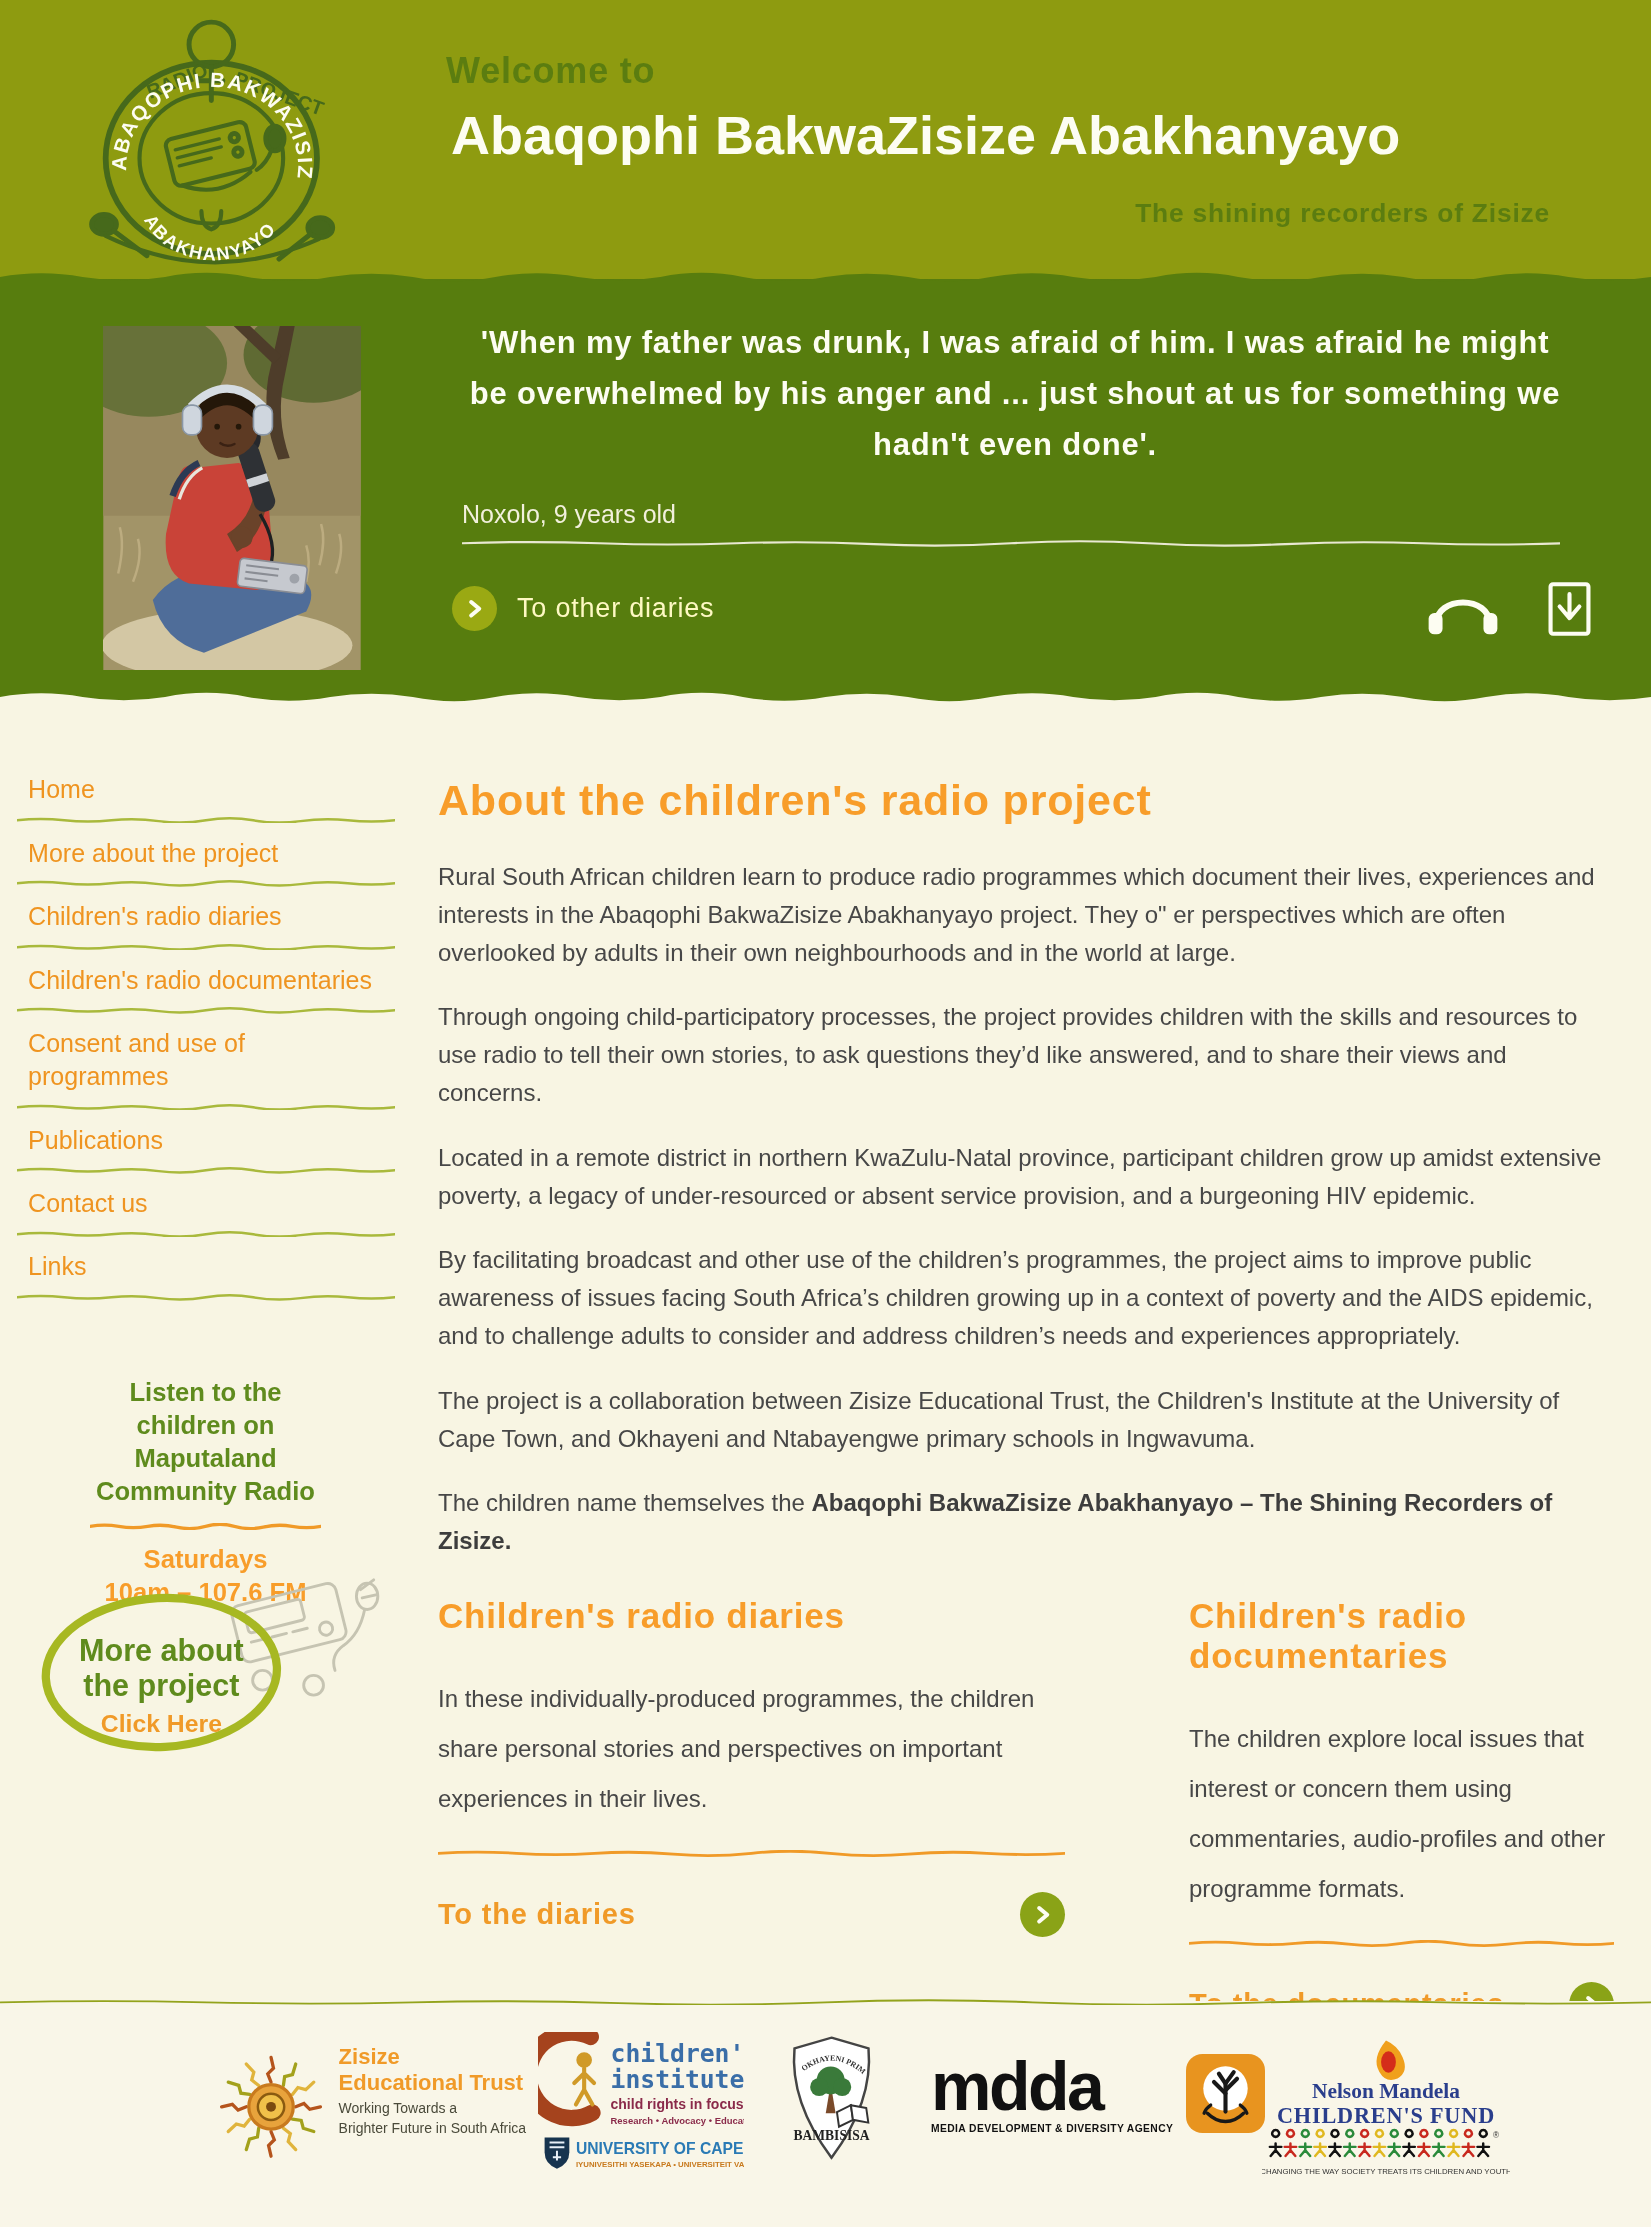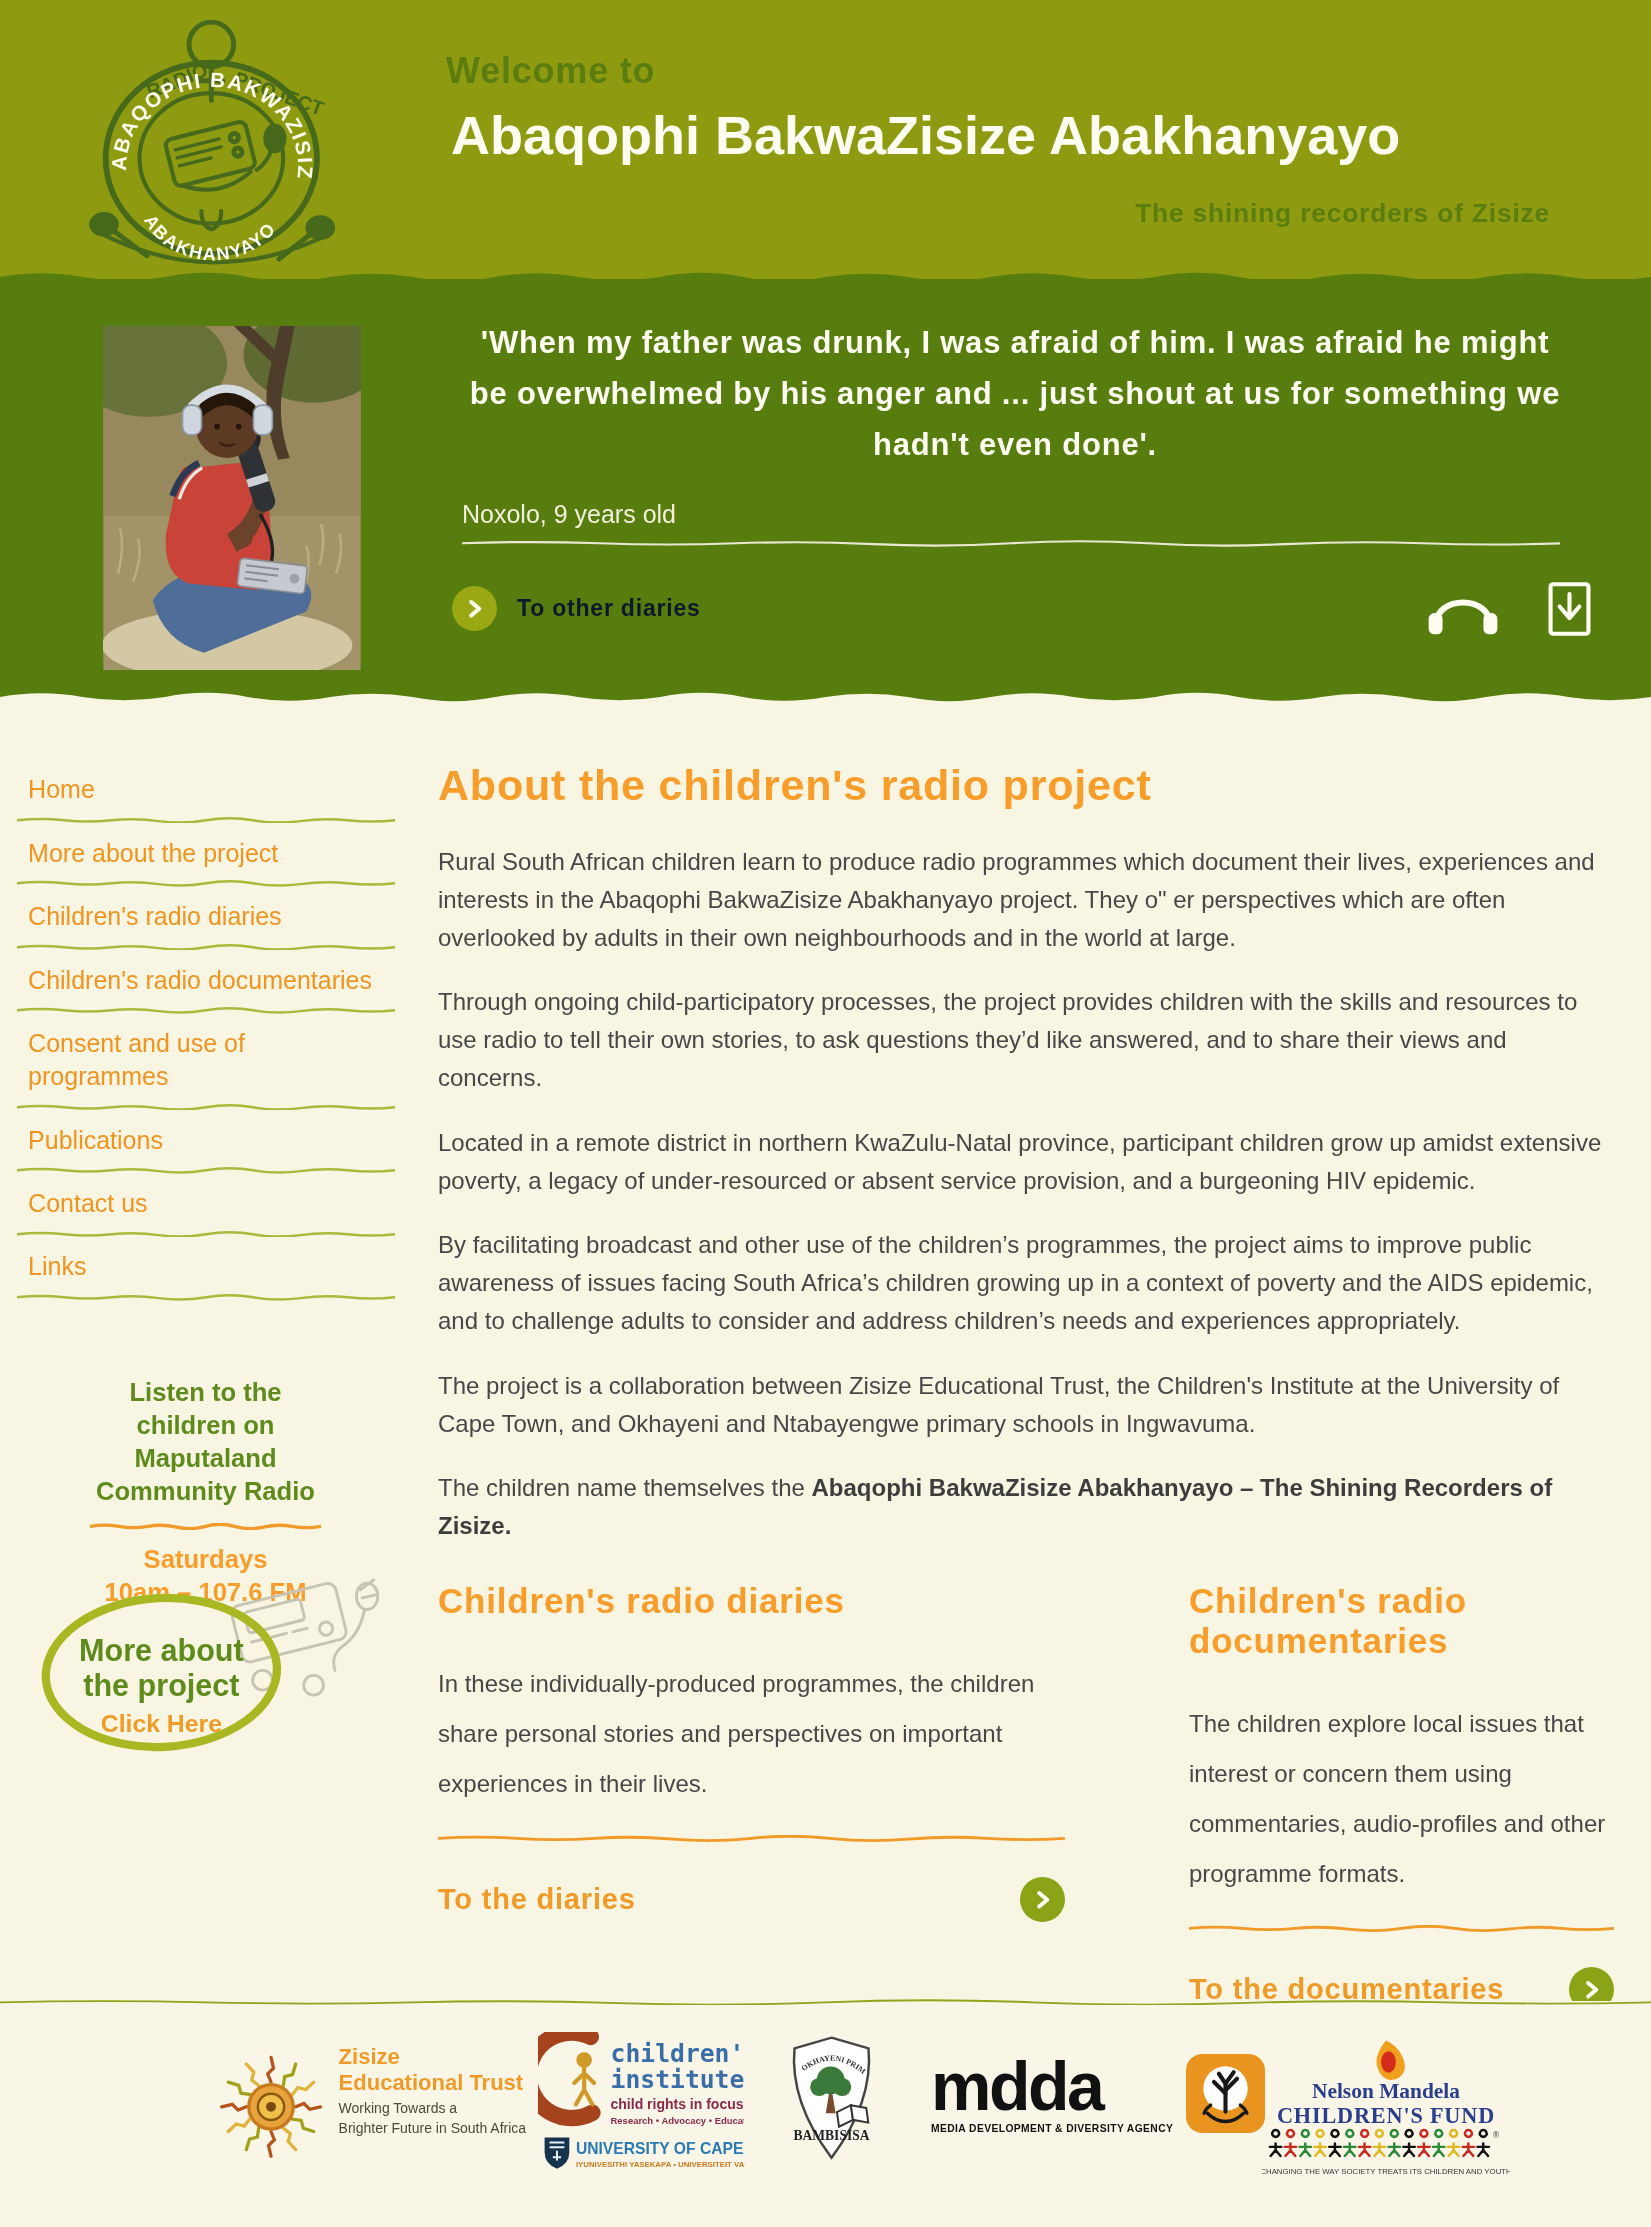--- a/index.html
+++ b/index.html
@@ -21,39 +21,39 @@
   .torn-bottom{position:absolute;bottom:-0.8px;left:0;width:1651px;height:20px;}
   .photo{position:absolute;left:103px;top:47px;width:258px;height:344px;}
   .quote{position:absolute;left:462px;top:38px;width:1106px;text-align:center;
          font-size:31px;line-height:51px;font-weight:bold;color:#fdfdf2;}
   .attribution{position:absolute;left:462px;top:221px;font-size:25px;color:#f2f0dc;}
   .quote-rule{position:absolute;left:462px;top:261px;width:1098px;height:6.6px;}
   .diaries-link{position:absolute;left:452px;top:307px;display:flex;align-items:center;gap:20px;cursor:pointer;text-decoration:none;}
   .arrow-circle{width:45px;height:45px;border-radius:50%;display:flex;align-items:center;justify-content:center;flex:none;}
   .circ-hero{background:#9aa913;}
   .circ-body{background:#8aa317;}
-  .diaries-label{font-size:23px;font-weight:bold;color:#0f172a;}
+  .diaries-label{font-size:27px;font-weight:normal;color:#fef9c3;}
   .hero-icons{position:absolute;right:59px;top:302px;display:flex;gap:46px;align-items:center;}
   .icon-btn{cursor:pointer;}
 
   
   .main{position:absolute;top:706px;left:0;width:1651px;height:1295px;}
   .sidebar{position:absolute;left:16.5px;top:54px;width:378px;}
   .nav-item{display:block;font-size:25px;color:#ef9420;padding:13.2px 0 10.7px 11.6px;cursor:pointer;
             text-decoration:none;white-space:pre-line;line-height:33px;}
   .nav-rule{width:378px;height:6.6px;}
   .promo{position:absolute;left:16.5px;top:670px;width:378px;text-align:center;}
   .promo-line{font-size:25.6px;line-height:33px;font-weight:bold;color:#5f8b1d;}
   .promo-rule{width:231px;height:6.6px;margin:15px auto 13.2px;}
   .schedule-line{font-size:25.6px;line-height:33px;font-weight:bold;color:#f89d2a;}
   .badge-wrap{position:absolute;left:25px;top:869px;width:363px;height:198px;}
   .sketch{position:absolute;right:0;top:-10px;}
   .badge{position:absolute;left:0;top:0;cursor:pointer;}
 
-  .content{position:absolute;left:438px;top:1px;width:1176px;}
+  .content{position:absolute;left:438px;top:16px;width:1176px;}
   .page-title{margin:54px 0 33px;font-size:43px;font-weight:bold;color:#f89d2a;}
   .content p{margin:0 0 26.4px;font-size:24px;line-height:38px;color:#474747;}
   .content p strong{color:#3d3d3d;}
 
   .columns{display:flex;gap:124px;margin-top:36px;}
   .col-left{width:627px;}
   .col-right{width:425px;}
   .col-head{margin:0 0 38px;font-size:35px;font-weight:bold;color:#f89d2a;}
   .col-text{font-size:24px;line-height:50px !important;}
   .col-rule{width:100%;height:6.6px;margin:25px 0 35px;}

